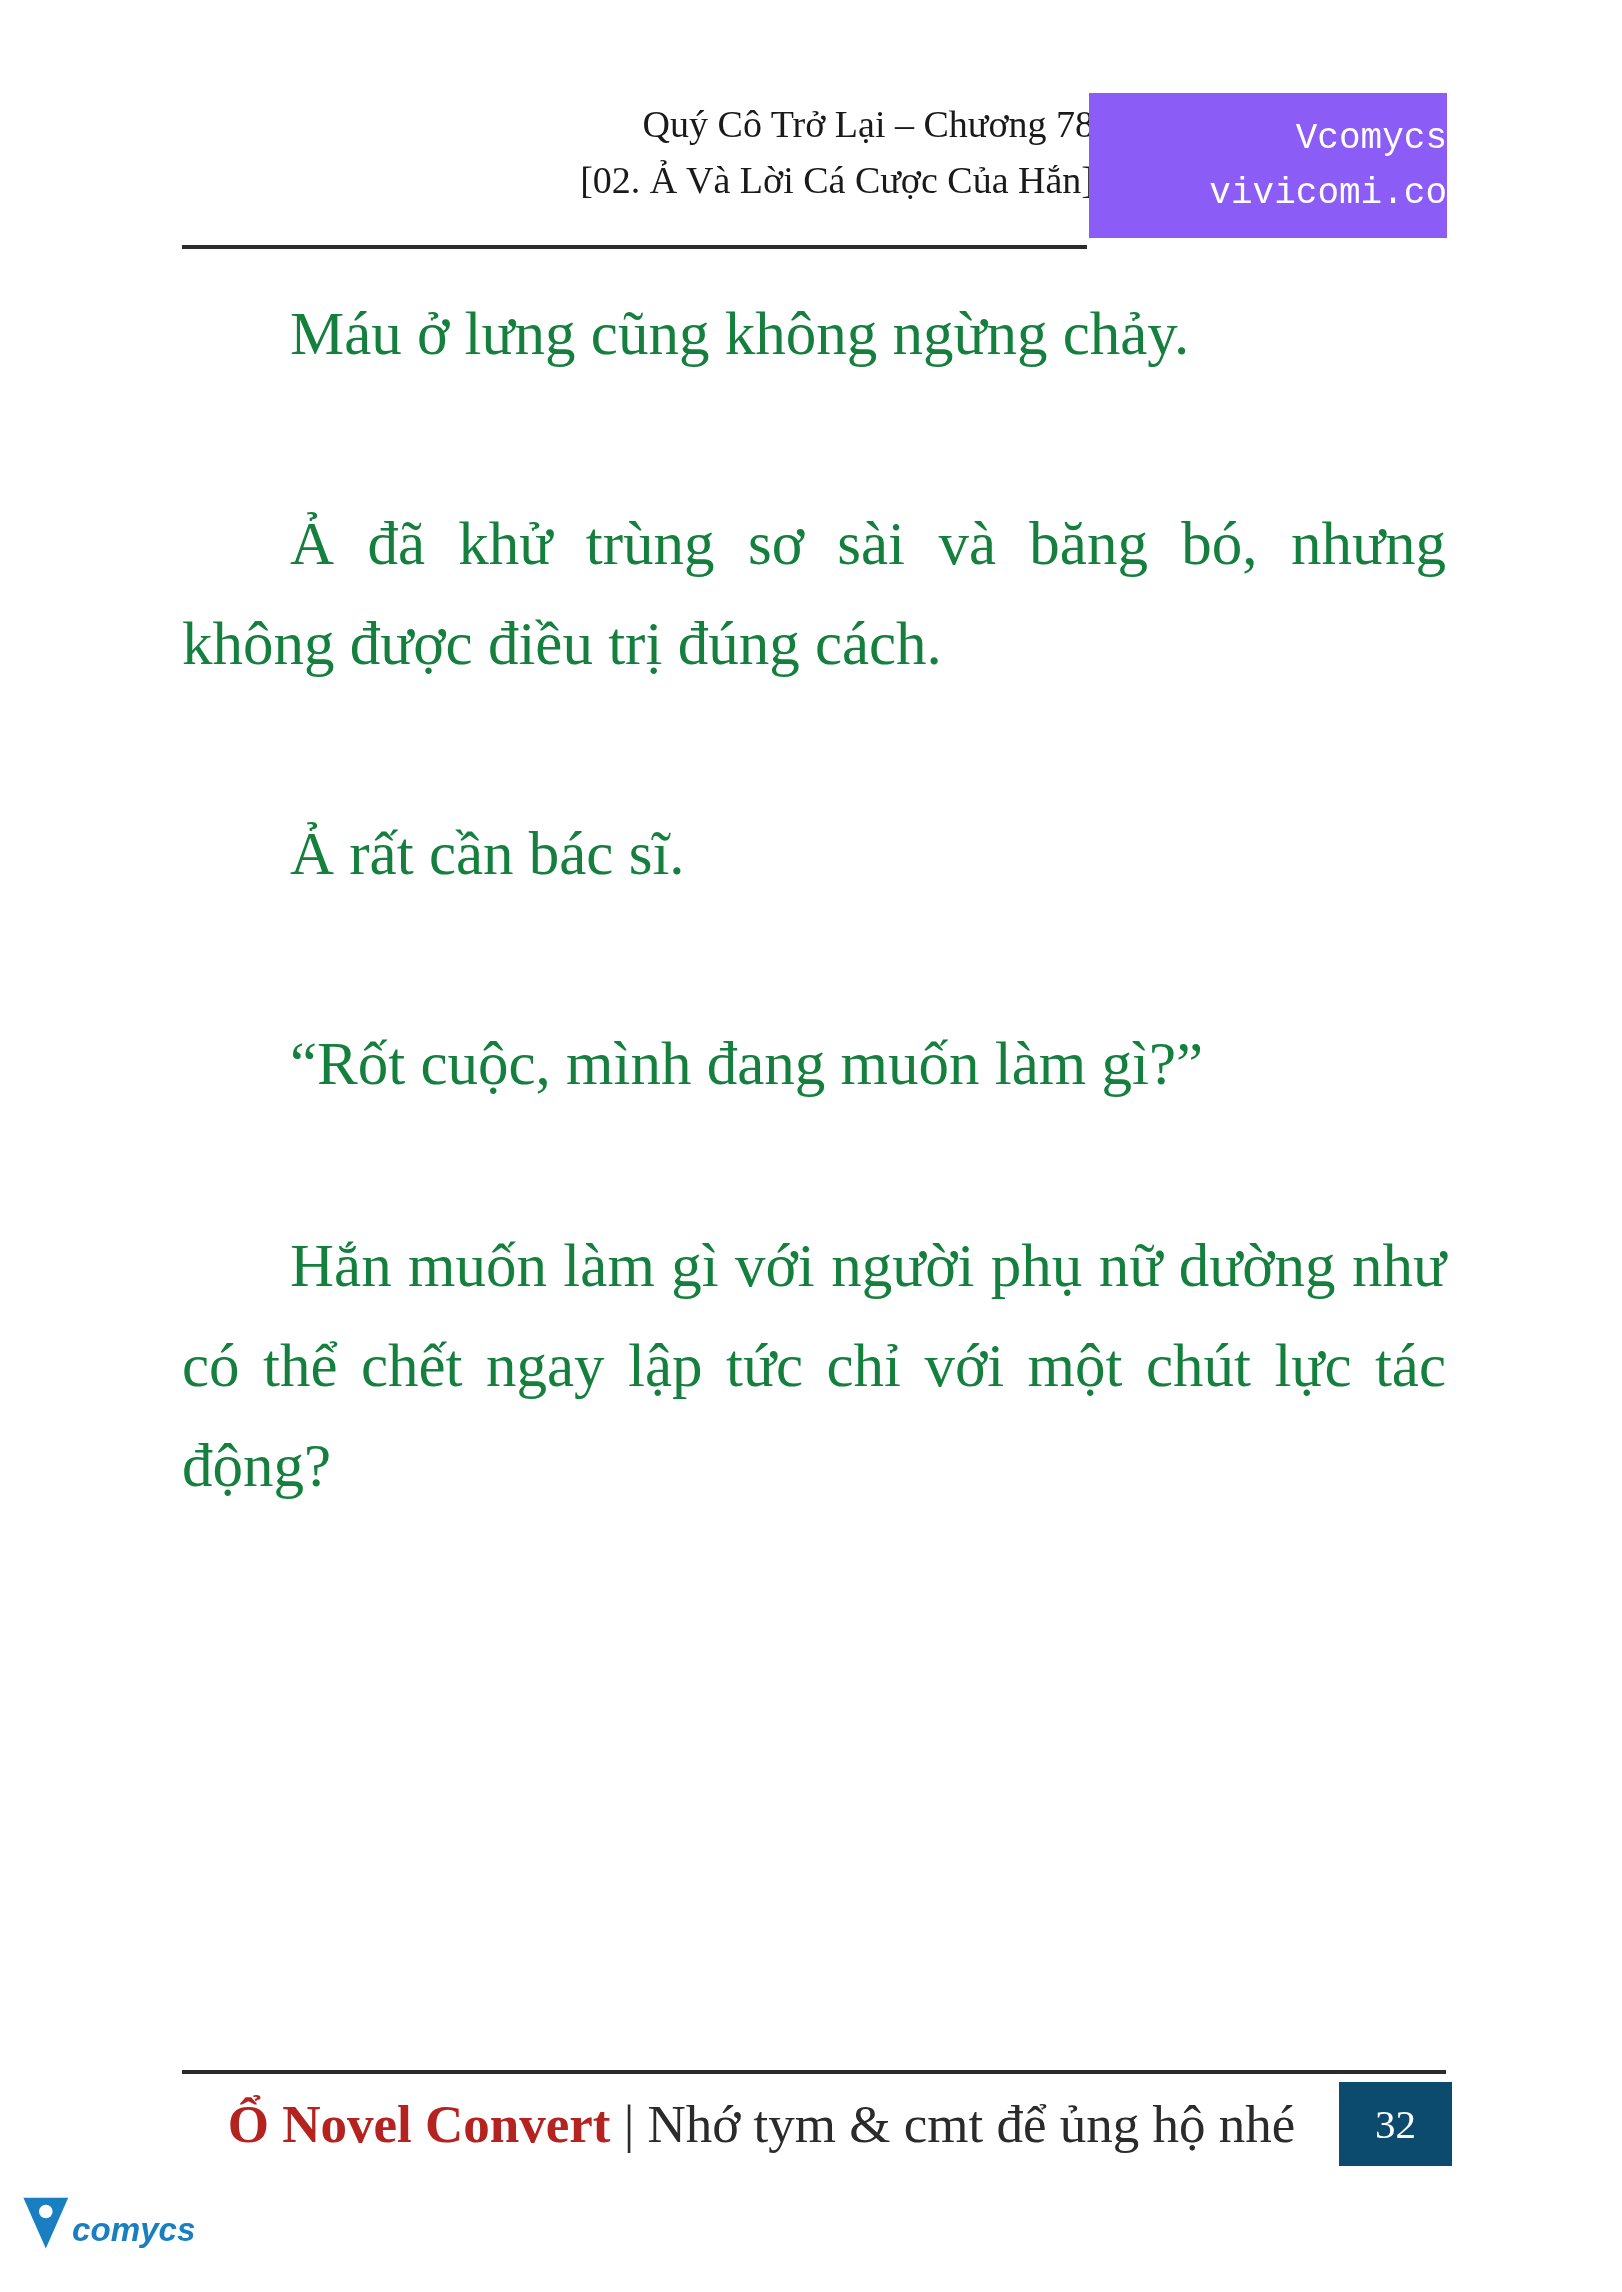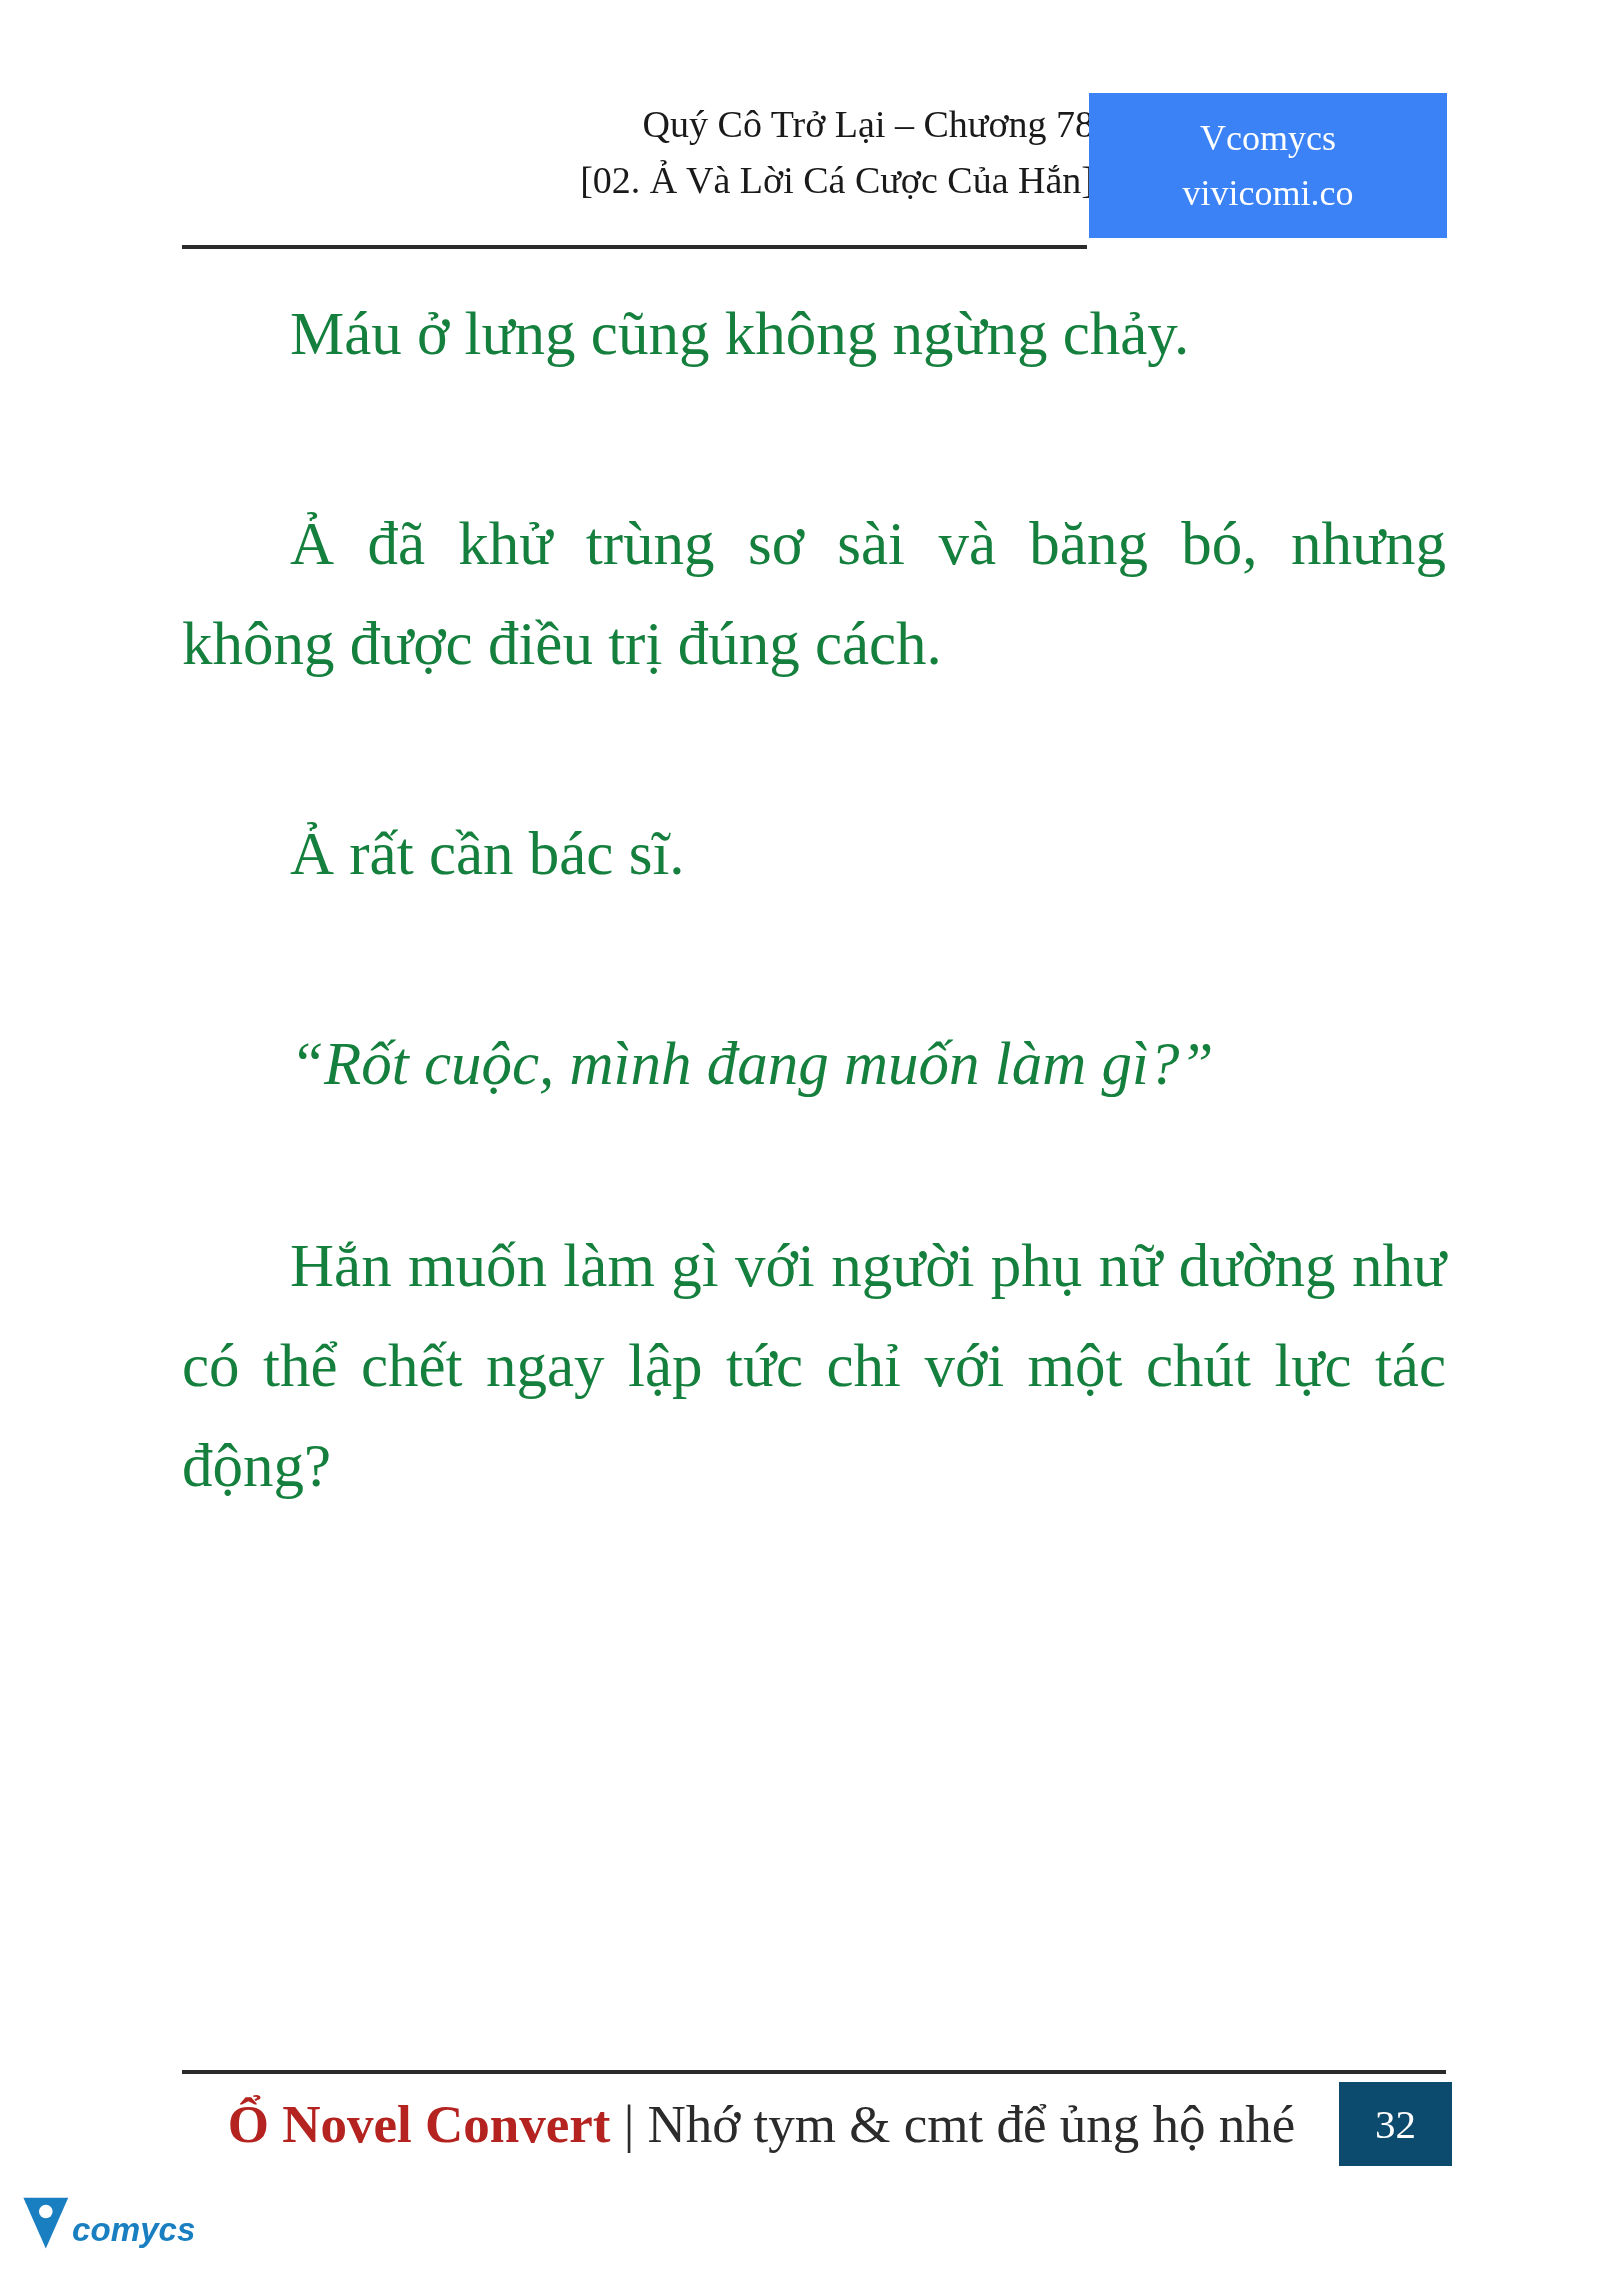--- a/index.html
+++ b/index.html
@@ -44,28 +44,28 @@
   }
   .header-title .line2 {
     display: block;
   }
   .header-badge {
     position: absolute;
     left: 907px;
     top: -2.9px;
     width: 358px;
     height: 145px;
-    background: #3b82f6;
+    background: #8b5cf6;
     color: #ffffff;
-    text-align: center;
+    text-align: right;
     font-size: 36px;
     line-height: 55px;
     padding-top: 17.6px;
     box-sizing: border-box;
-    font-family: Liberation Serif, serif;
+    font-family: Liberation Mono, monospace;
   }
   .header-rule {
     position: absolute;
     left: 182px;
     top: 245px;
     width: 905px;
     height: 3.9px;
     background: #2b2b2b;
   }
 
@@ -79,21 +79,20 @@
   p.para {
     margin: 0 0 0 0;
     font-size: 61px;
     line-height: 100px;
     text-align: justify;
     text-indent: 108px;
     color: #15803d;
     font-family: "Liberation Serif", serif;
   }
   p.para.italic {
-    font-style: italic;
   }
   .gap {
     height: 110px;
   }
   .gap-sm {
     height: 102px;
   }
 
   
   .footer-rule {

